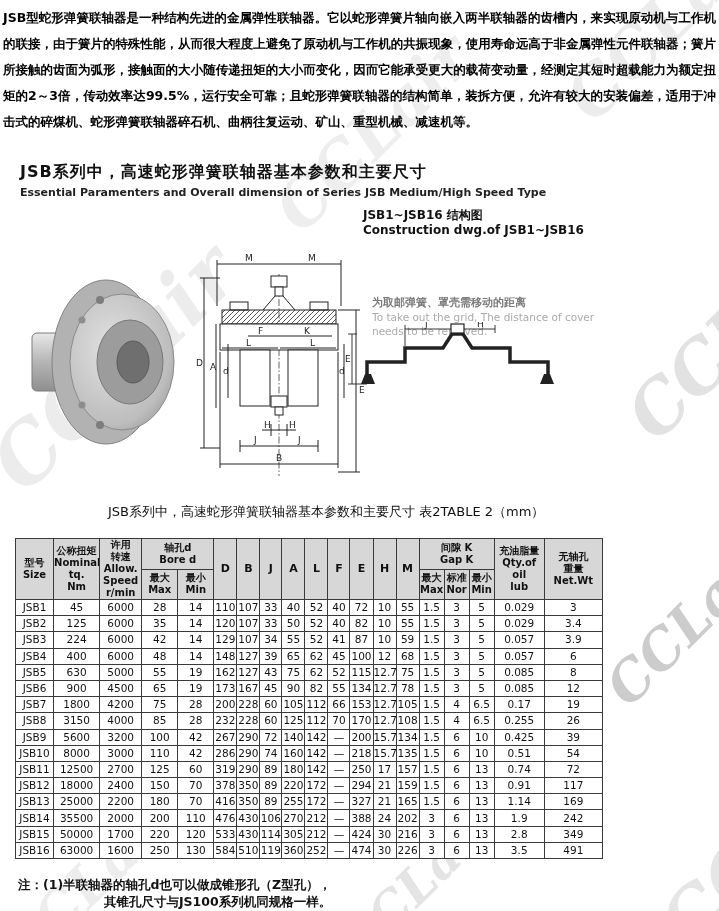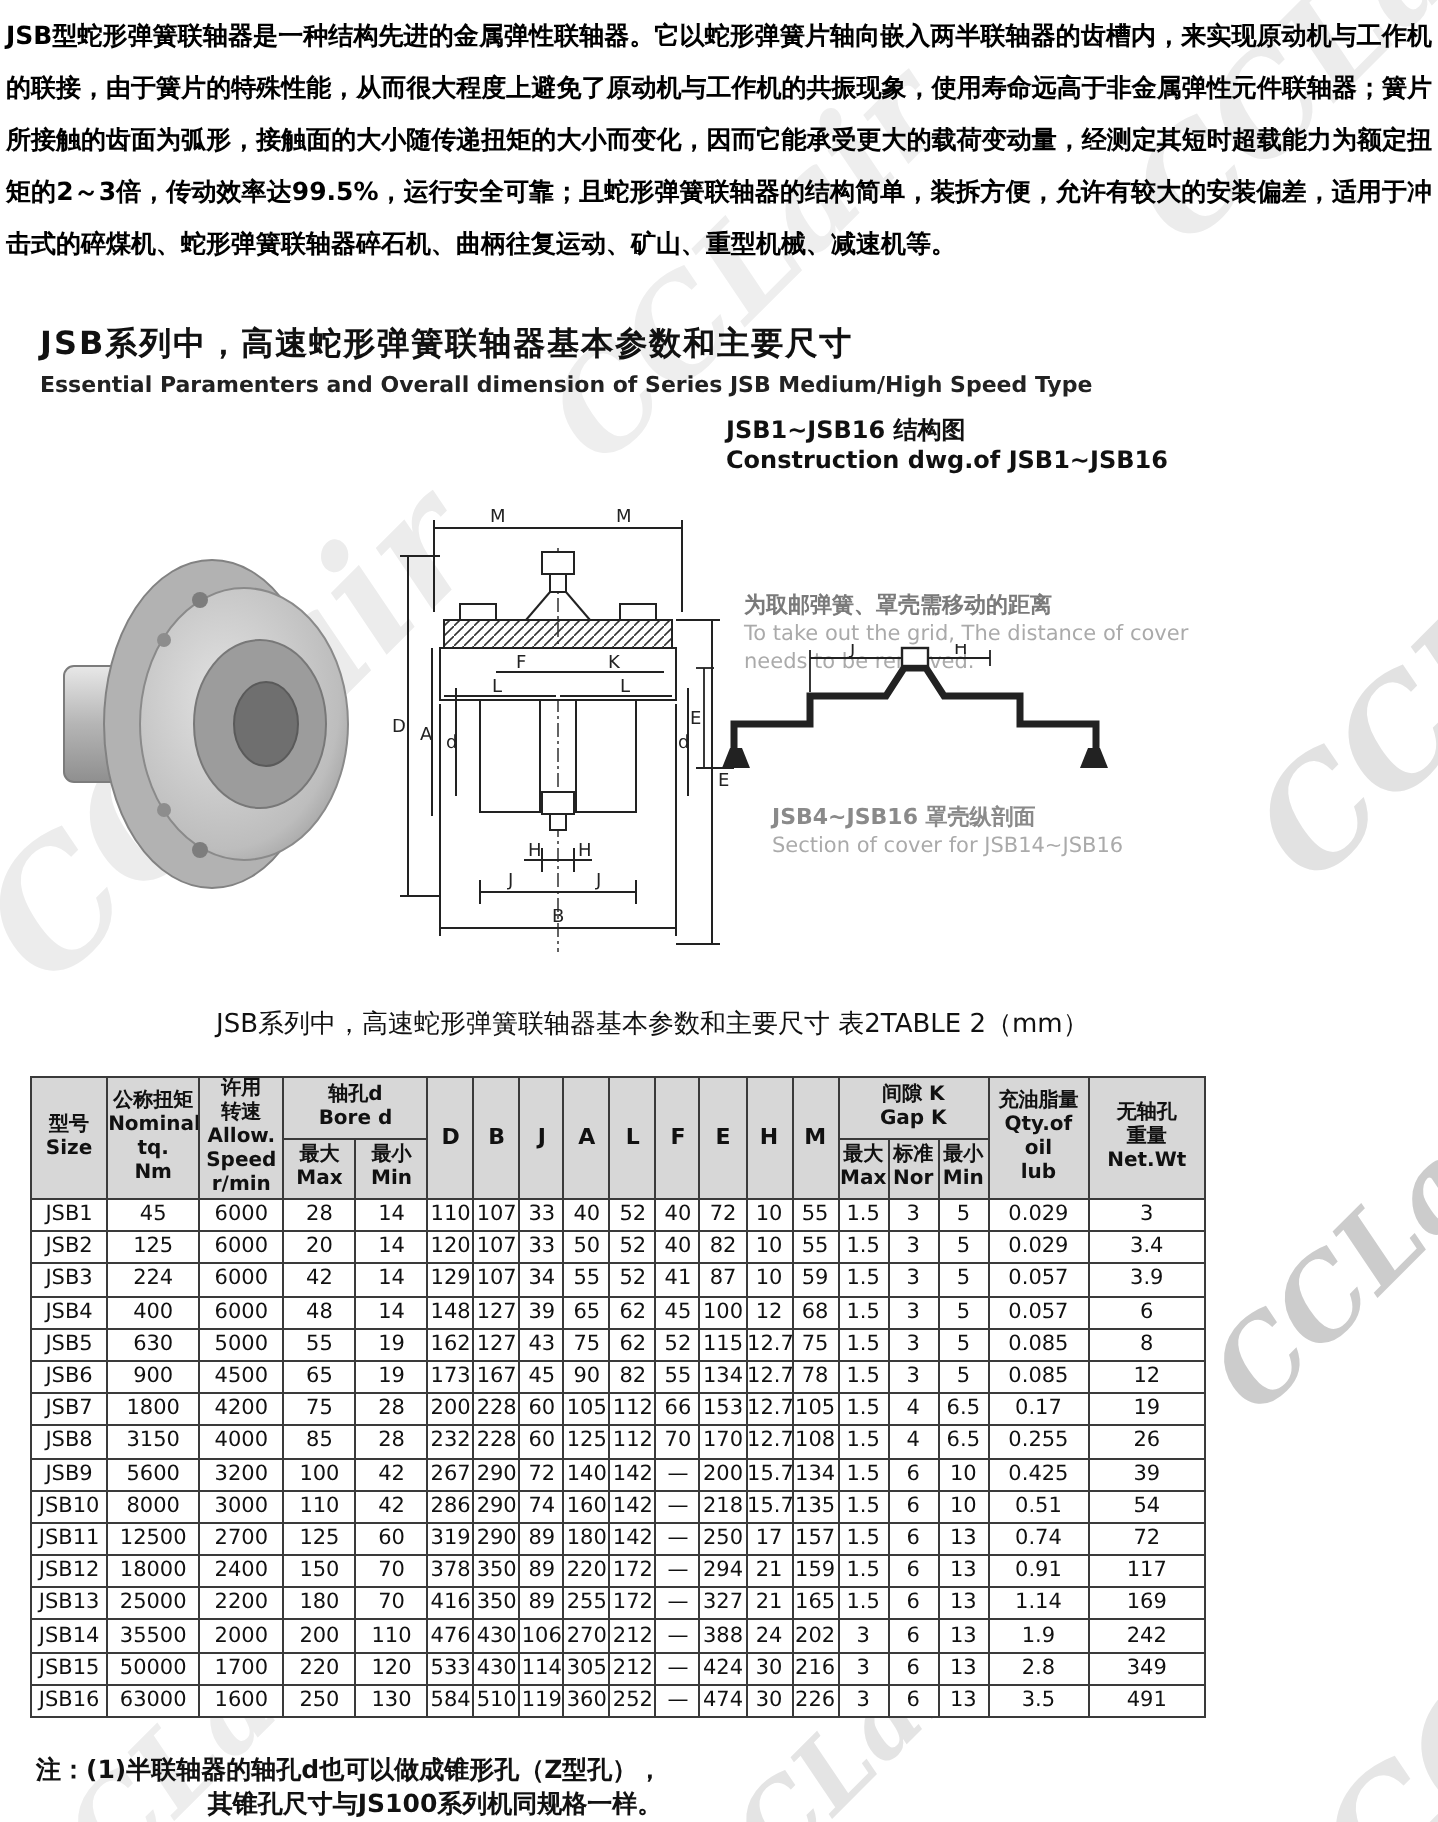--- a/index.html
+++ b/index.html
@@ -62,24 +62,20 @@
   </div>
 
   <div class="dwg-title">
     <div>JSB1~JSB16 结构图</div>
     <div>Construction dwg.of JSB1~JSB16</div>
   </div>
   <div class="dwg-note">
     <div class="zh">为取邮弹簧、罩壳需移动的距离</div>
     <div class="en">To take out the grid, The distance of cover</div>
     <div class="en">needs to be removed.</div>
-  </div>
-  <div class="cover-label">
-    <div class="zh">JSB4~JSB16 罩壳纵剖面</div>
-    <div class="en">Section of cover for JSB14~JSB16</div>
   </div>
 
   <svg class="photo-svg" width="165" height="195" viewBox="0 0 165 195">
     <defs>
       <linearGradient id="met" x1="0" y1="0" x2="0" y2="1">
         <stop offset="0" stop-color="#e8e8e8"></stop>
           <stop offset="0.5" stop-color="#b5b5b5"></stop>
           <stop offset="1" stop-color="#8f8f8f"></stop>
       </linearGradient>
       <radialGradient id="face" cx="0.4" cy="0.4" r="0.8">
@@ -285,21 +281,21 @@
           <td>1.5</td>
           <td>3</td>
           <td>5</td>
           <td>0.029</td>
           <td>3</td>
         </tr>
         <tr>
           <td>JSB2</td>
           <td>125</td>
           <td>6000</td>
-          <td>20</td>
+          <td>35</td>
           <td>14</td>
           <td>120</td>
           <td>107</td>
           <td>33</td>
           <td>50</td>
           <td>52</td>
           <td>40</td>
           <td>82</td>
           <td>10</td>
           <td>55</td>

